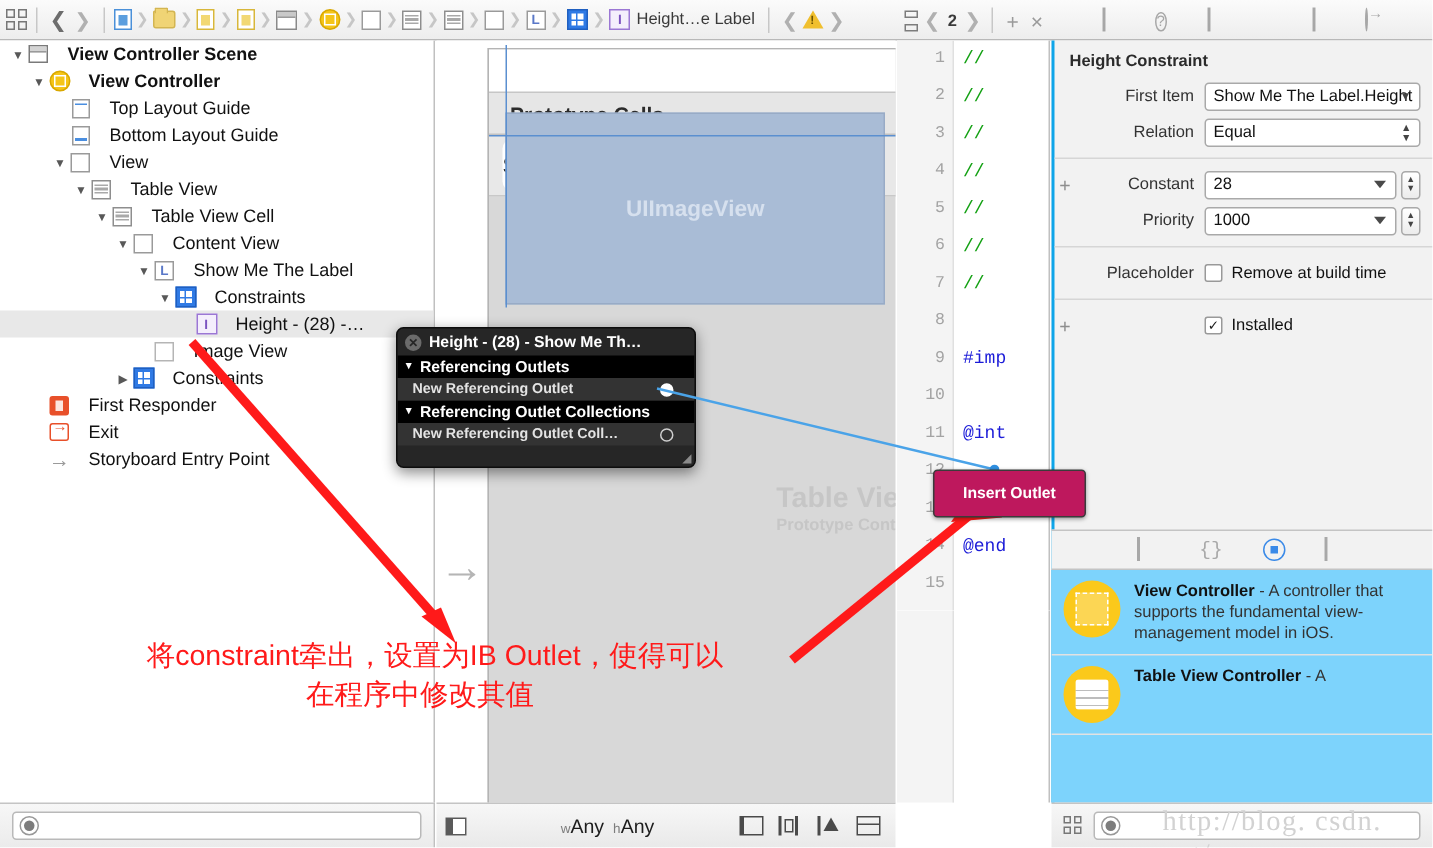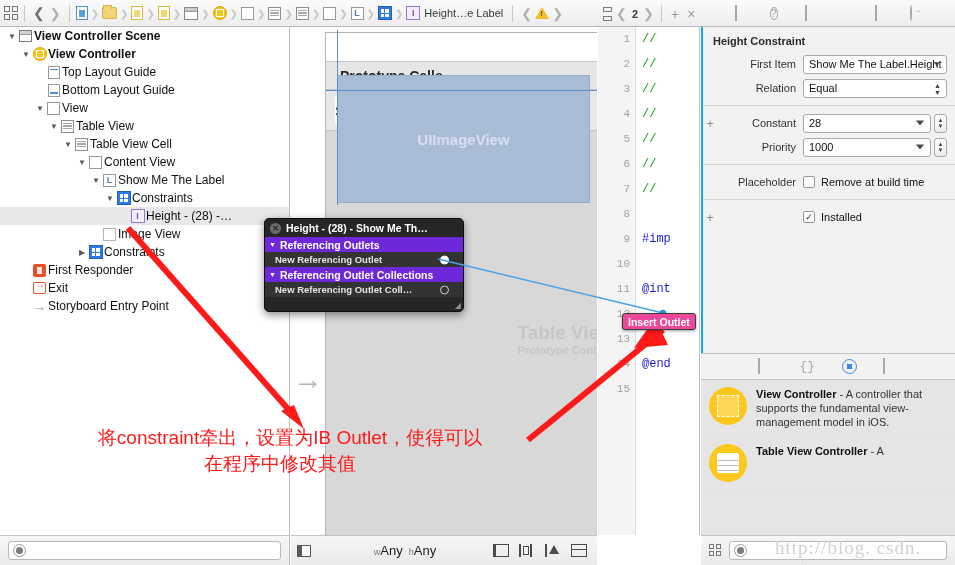--- a/index.html
+++ b/index.html
@@ -150,21 +150,21 @@
   .outline {
     position: absolute; left: 0; top: 27px; width: 290px; height: 508px;
     background: #fff; border-right: 1px solid #c0c0c0; overflow: hidden;
   }
   .row {
     display: flex; align-items: center; height: 18px; padding-left: 6px;
     white-space: nowrap; font-size: 12px; color: #111;
   }
   .row.selected { background: #e8e8e8; }
   .tw { width: 12px; color: #585858; font-size: 8px; flex: 0 0 12px; text-align:center;}
-  .row .lbl { margin-left: 1px; }
+  .row .lbl { margin-left: 12px; }
   .row.bold .lbl { font-weight: bold; }
   .ricon { flex: 0 0 auto; display: flex; align-items: center; justify-content: center;
            width: 15px; }
 
   .ic-scene { width: 13px; height: 12px; border: 1.3px solid #7a7a7a; background: #fff; }
   .ic-scene::before { content:""; display:block; height:3px; background:#d4d4d4;
     border-bottom: 1px solid #9a9a9a; }
   .ic-guide {
     width: 12px; height: 13px; border: 1.3px solid #9a9a9a; background: #fff;
     position: relative;
@@ -403,21 +403,21 @@
   .lt-code { font-size: 13px; color: #8a8a8a; font-family: "Liberation Mono", monospace; }
   .lt-obj {
     width: 15px; height: 15px; border-radius: 50%; border: 1.6px solid #3a8ae8;
     display: flex; align-items: center; justify-content: center; opacity: 1;
   }
   .lt-obj i { width: 5px; height: 5px; background: #3a8ae8; }
   .lt-media { width: 15px; height: 12px; border: 1.3px solid #8a8a8a; background: #fff; }
 
   .lib-list {
     position: absolute; left: 701px; top: 380px; width: 254px; height: 155px;
-    background: #e5e5e5; overflow: hidden;
+    background: #7dd3fc; overflow: hidden;
   }
   .lib-item {
     display: flex; align-items: flex-start; padding: 7px 8px 7px 8px;
     border-bottom: 1px solid #e2e2e2; gap: 9px;
   }
   .lib-ico {
     width: 38px; height: 38px; border-radius: 50%; background: #fbc91b;
     flex: 0 0 38px; display: flex; align-items: center; justify-content: center;
   }
   .lib-ico.vc::after {
@@ -463,21 +463,21 @@
     color: #fff; font-size: 10.5px; font-weight: bold; gap: 5px;
   }
   .hud-close {
     width: 11px; height: 11px; border-radius: 50%; background: #6b6b6b;
     color: #262626; font-size: 8px; display: flex; align-items: center;
     justify-content: center; flex: 0 0 11px;
   }
   .hud-group {
     display: flex; align-items: center; height: 15px; color: #fff;
     font-size: 10.5px; font-weight: bold; padding-left: 4px; gap: 4px;
-    background: #6d28d9;
+    background: #000000;
   }
   .hud-group .tri { font-size: 7px; }
   .hud-item {
     display: flex; align-items: center; height: 15px; color: #e4e4e4;
     font-size: 9.5px; font-weight: bold; padding-left: 10px; background: #333;
     position: relative;
   }
   .hud-item .socket {
     position: absolute; right: 14px; top: 50%; transform: translateY(-50%);
     width: 9px; height: 9px; border-radius: 50%; border: 1.4px solid #cfcfcf;
@@ -489,24 +489,24 @@
   }
 
   
   .svg-overlay {
     position: absolute; left: 0; top: 0; width: 955px; height: 565px;
     pointer-events: none; z-index: 55;
   }
 
   
   .insert-tip {
-    position: absolute; left: 622px; top: 313px; height: 17px;
-    background: #ec4899; border: 1px solid #3b3b3b; border-radius: 3px;
+    position: absolute; left: 622px; top: 313px; height: 32px;
+    background: #be185d; border: 1px solid #3b3b3b; border-radius: 3px;
     color: #fff; font-size: 10.5px; font-weight: bold;
-    display: flex; align-items: center; padding: 0 5px; z-index: 58;
+    display: flex; align-items: center; padding: 0 19px; z-index: 58;
     box-shadow: 0 1px 3px rgba(0,0,0,.4);
   }
 </style>
 </head>
 <body>
 
 <div id="app">
 
   <div class="topbar">
     <div class="jumpbar-left">

